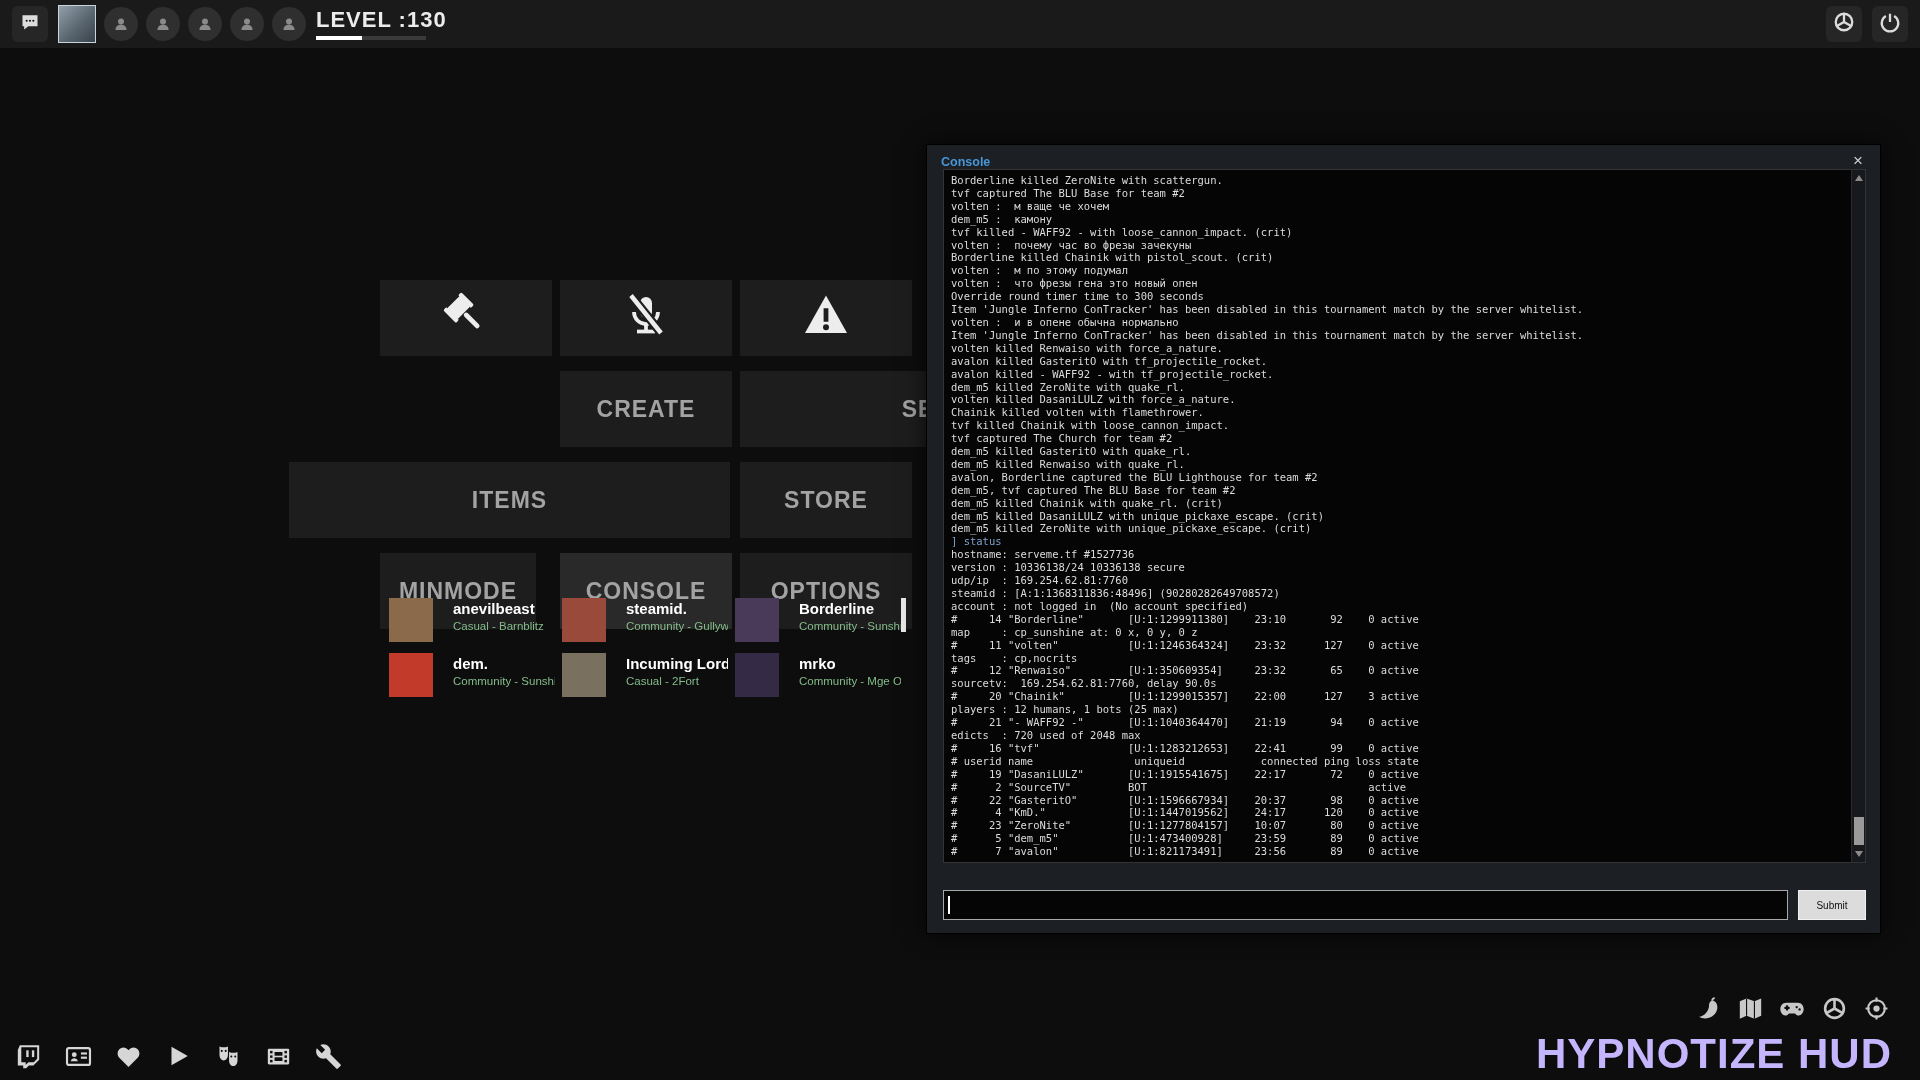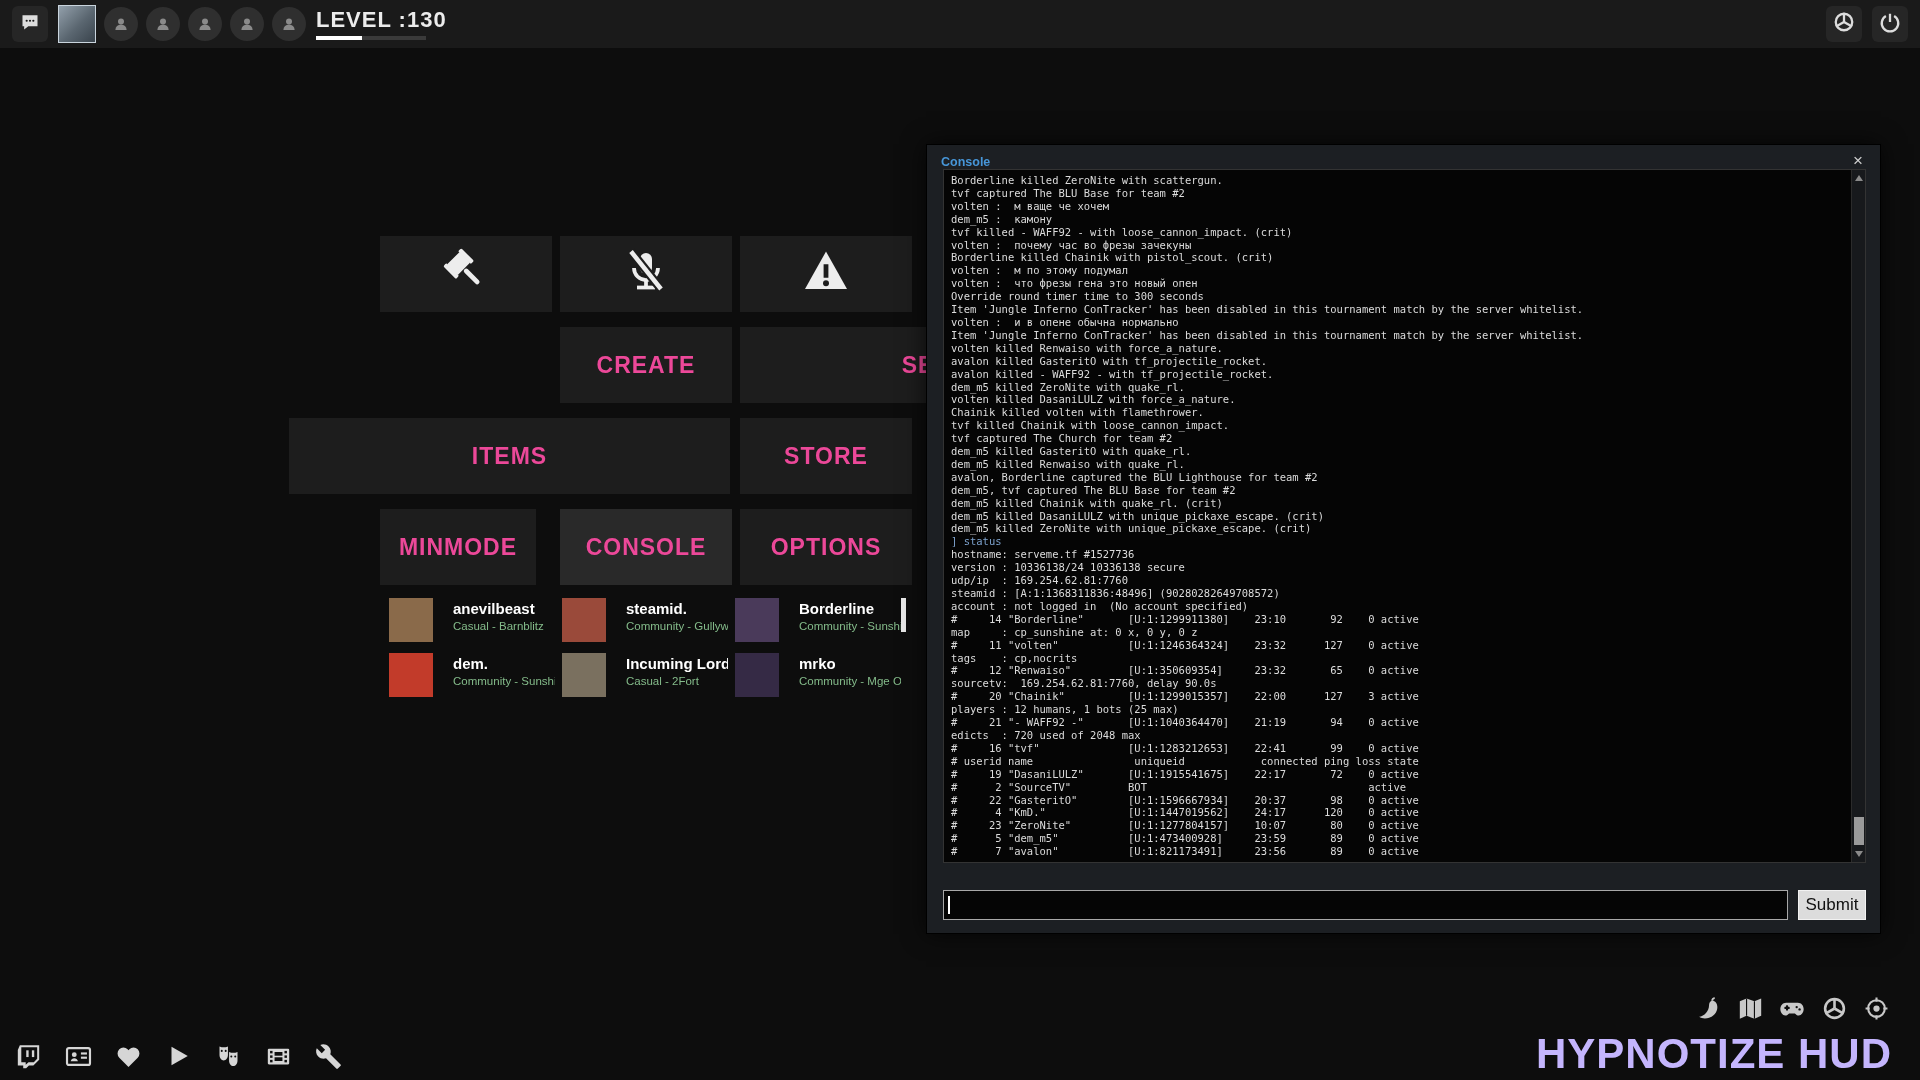--- a/index.html
+++ b/index.html
@@ -19,23 +19,23 @@
   .tb-avatar-circle { width:34px; height:34px; border-radius:50%; background:#2f2f2f;
             display:flex; align-items:center; justify-content:center; cursor:pointer; }
   .level-wrap { position:absolute; left:316px; top:7px; }
   .level-text { color:#ececec; font-size:22px; font-weight:bold; letter-spacing:1px; }
   .level-track { margin-top:3px; width:110px; height:4px; background:#3a3a3a; }
   .level-fill { width:46px; height:4px; background:#ffffff; }
   .tb-right { position:absolute; right:12px; top:6px; display:flex; gap:10px; }
   .tb-right .tb-btn { position:static; }
 
   
-  .menu-btn { position:absolute; height:76px; background:#1d1d1d; color:#ec4899;
+  .menu-btn { position:absolute; height:76px; background:#1d1d1d; color:#a3a3a3;
               display:flex; align-items:center; justify-content:center;
-              font-size:23px; font-weight:bold; letter-spacing:1px; cursor:pointer; }
+              font-size:23px; font-weight:bold; letter-spacing:1px; cursor:pointer;margin-top:44px; }
   .mb-icon1 { left:380px; top:236px; width:172px; }
   .mb-icon2 { left:560px; top:236px; width:172px; }
   .mb-icon3 { left:740px; top:236px; width:172px; }
   .mb-create { left:560px; top:327px; width:172px; }
   .mb-servers { left:740px; top:327px; width:440px; }
   .mb-items { left:289px; top:418px; width:441px; }
   .mb-store { left:740px; top:418px; width:172px; }
   .mb-minmode { left:380px; top:509px; width:156px; }
   .mb-console { left:560px; top:509px; width:172px; background:#292929; }
   .mb-options { left:740px; top:509px; width:172px; }
@@ -65,21 +65,21 @@
   .cw-scrollbar { position:absolute; right:0; top:0; width:14px; height:100%; background:#17191c; border-left:1px solid #2b2b2b; }
   .sb-arrow { position:absolute; left:3px; width:0; height:0; border-left:4px solid transparent; border-right:4px solid transparent; }
   .sb-up { top:5px; border-bottom:6px solid #8a8a8a; }
   .sb-down { bottom:5px; border-top:6px solid #8a8a8a; }
   .sb-thumb { position:absolute; left:2px; bottom:17px; width:10px; height:28px; background:#9a9a9a; cursor:pointer; }
   .cw-inputrow { position:absolute; left:16px; bottom:13px; width:923px; height:30px; }
   .cw-input { position:absolute; left:0; top:0; width:845px; height:30px; background:#050505;
               border:1px solid #a8a8a8; color:#fff; font-family:"DejaVu Sans Mono", monospace; font-size:13px; padding:0 6px; }
   .cw-caret { position:absolute; left:5px; top:6px; width:2px; height:18px; background:#ffffff; }
   .cw-submit { position:absolute; right:0; top:0; width:68px; height:30px; background:#dcdcdc; color:#111;
-               border:1px solid #f2f2f2; font-size:17px; font-family:"Liberation Sans", sans-serif; cursor:pointer; }
+               border:1px solid #f2f2f2; font-size:10px; font-family:"Liberation Sans", sans-serif; cursor:pointer; }
 
   
   .bottom-icons { position:absolute; left:12px; bottom:8px; display:flex; gap:18px; align-items:center; }
   .bi { width:32px; height:32px; display:flex; align-items:center; justify-content:center; cursor:pointer; }
   .watermark-icons { position:absolute; right:30px; bottom:58px; display:flex; gap:14px; align-items:center; }
   .wi { width:28px; height:28px; display:flex; align-items:center; justify-content:center; }
   .hud-name { position:absolute; right:28px; bottom:2px; font-size:42px; font-weight:bold;
               letter-spacing:1px; color:#c4b5fd; }
 </style>
 </head>

